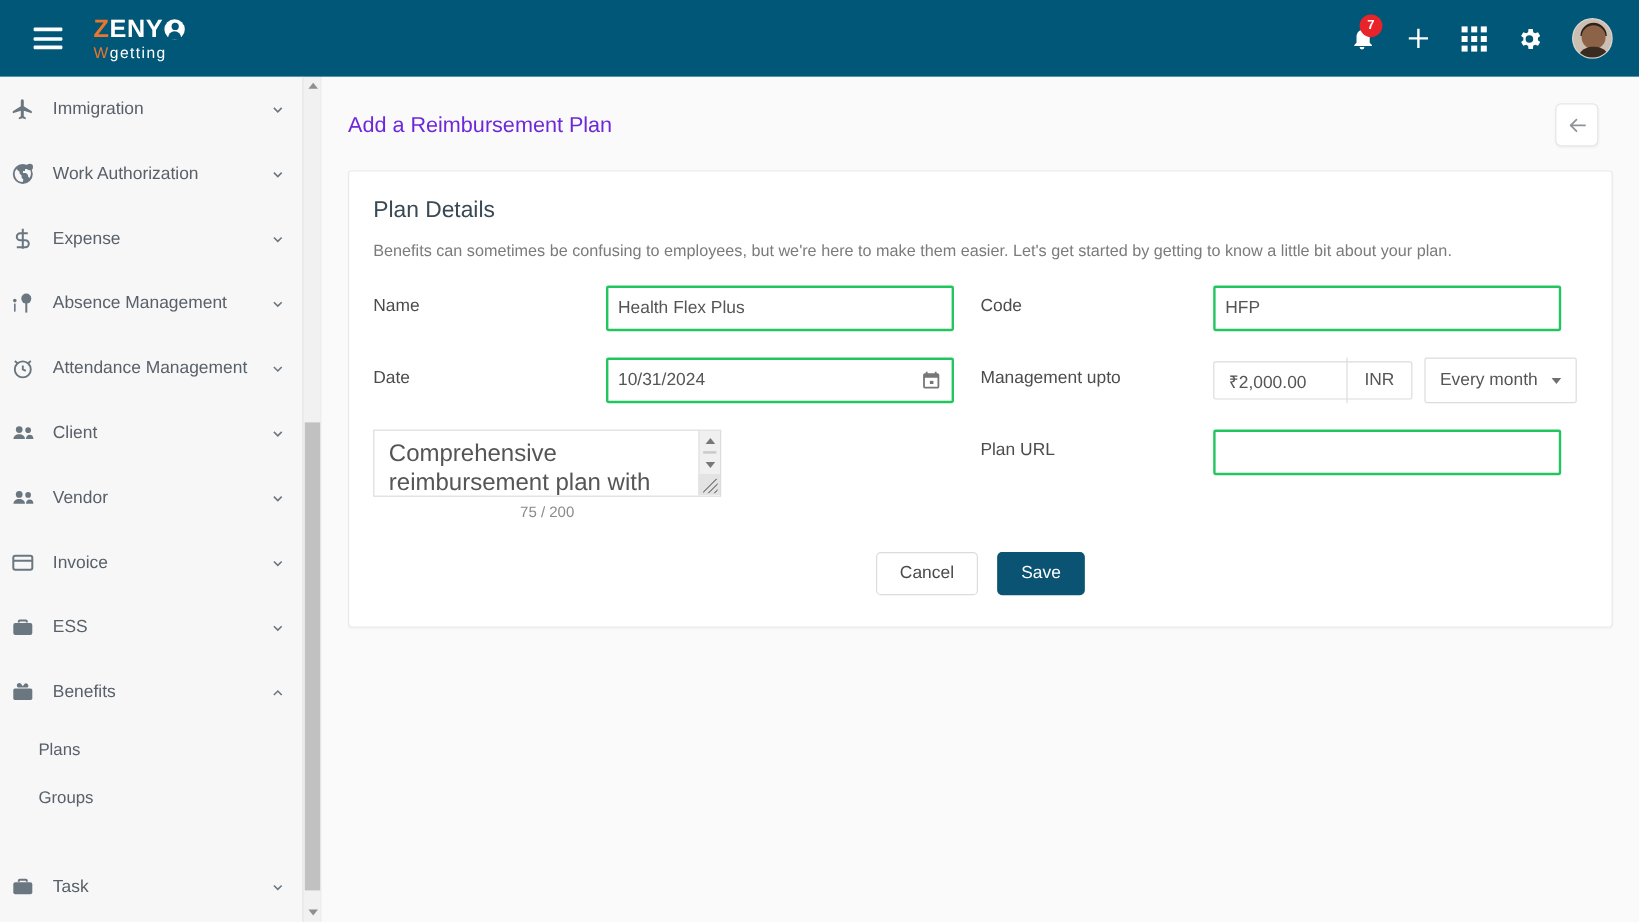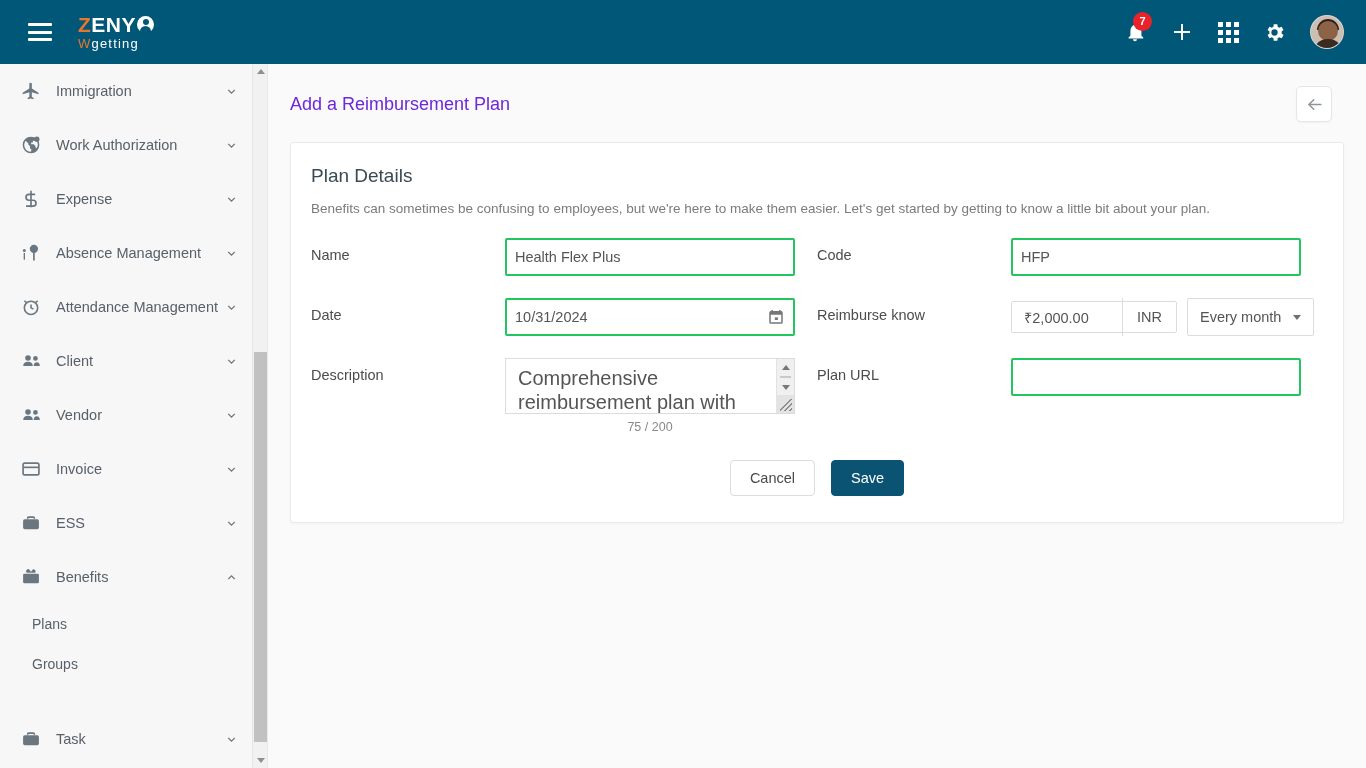--- a/index.html
+++ b/index.html
@@ -70,21 +70,21 @@
 
   
   .sidebar {
     position: absolute; top: 64px; left: 0;
     width: 252px; height: 704px;
     background: #f7f7f7;
     overflow: hidden;
   }
   .nav-item {
     display: flex; align-items: center;
-    height: 54px; padding-left: 20px; padding-right: 14px;
+    height: 54px; padding-left: 8px; padding-right: 14px;
     cursor: pointer; color: #5b6670;
   }
   .nav-item .nav-ico {
     width: 22px; height: 22px; margin-right: 14px;
     display: flex; align-items: center; justify-content: center;
     color: #6b7780; flex: 0 0 22px;
   }
   .nav-item .nav-label { font-size: 14.5px; color: #586069; flex: 1; white-space: nowrap; }
   .chev { width: 13px; height: 13px; color: #6b7780; flex: 0 0 13px; }
   .sub-item {
@@ -489,21 +489,20 @@
                 <svg width="18" height="18" viewBox="0 0 24 24" fill="currentColor">
                     <path d="M19 4h-1V2.5h-2V4H8V2.5H6V4H5a2 2 0 0 0-2 2v13a2 2 0 0 0 2 2h14a2 2 0 0 0 2-2V6a2 2 0 0 0-2-2zm0 15H5V9h14z"></path>
                     <rect x="10.5" y="12.5" width="4" height="3.5"></rect>
                   </svg>
               </span>
             </div>
           </div>
         </div>
 
         <div class="row">
-          <div class="lbl">Description</div>
           <div class="fld">
             <div class="ta-wrap">
               <div class="ta-text">Comprehensive reimbursement plan with flexibility to cover</div>
               <div class="ta-scroll">
                 <div class="ta-arrow up">
                     <i></i>
                   </div>
                 <div class="ta-track"></div>
                 <div class="ta-arrow down">
                     <i></i>
@@ -520,21 +519,21 @@
       <div class="col">
 
         <div class="row">
           <div class="lbl">Code</div>
           <div class="fld">
             <div class="inp">HFP</div>
           </div>
         </div>
 
         <div class="row">
-          <div class="lbl">Reimburse know</div>
+          <div class="lbl">Management upto</div>
           <div class="fld">
             <div class="cur-group">
               <div class="cur-box">
                 <span class="cur-amount">₹2,000.00</span>
                 <span class="cur-sep"></span>
                 <span class="cur-code">INR</span>
               </div>
               <div class="freq-select">
                 <span>Every month</span>
                 <span class="caret"></span>

